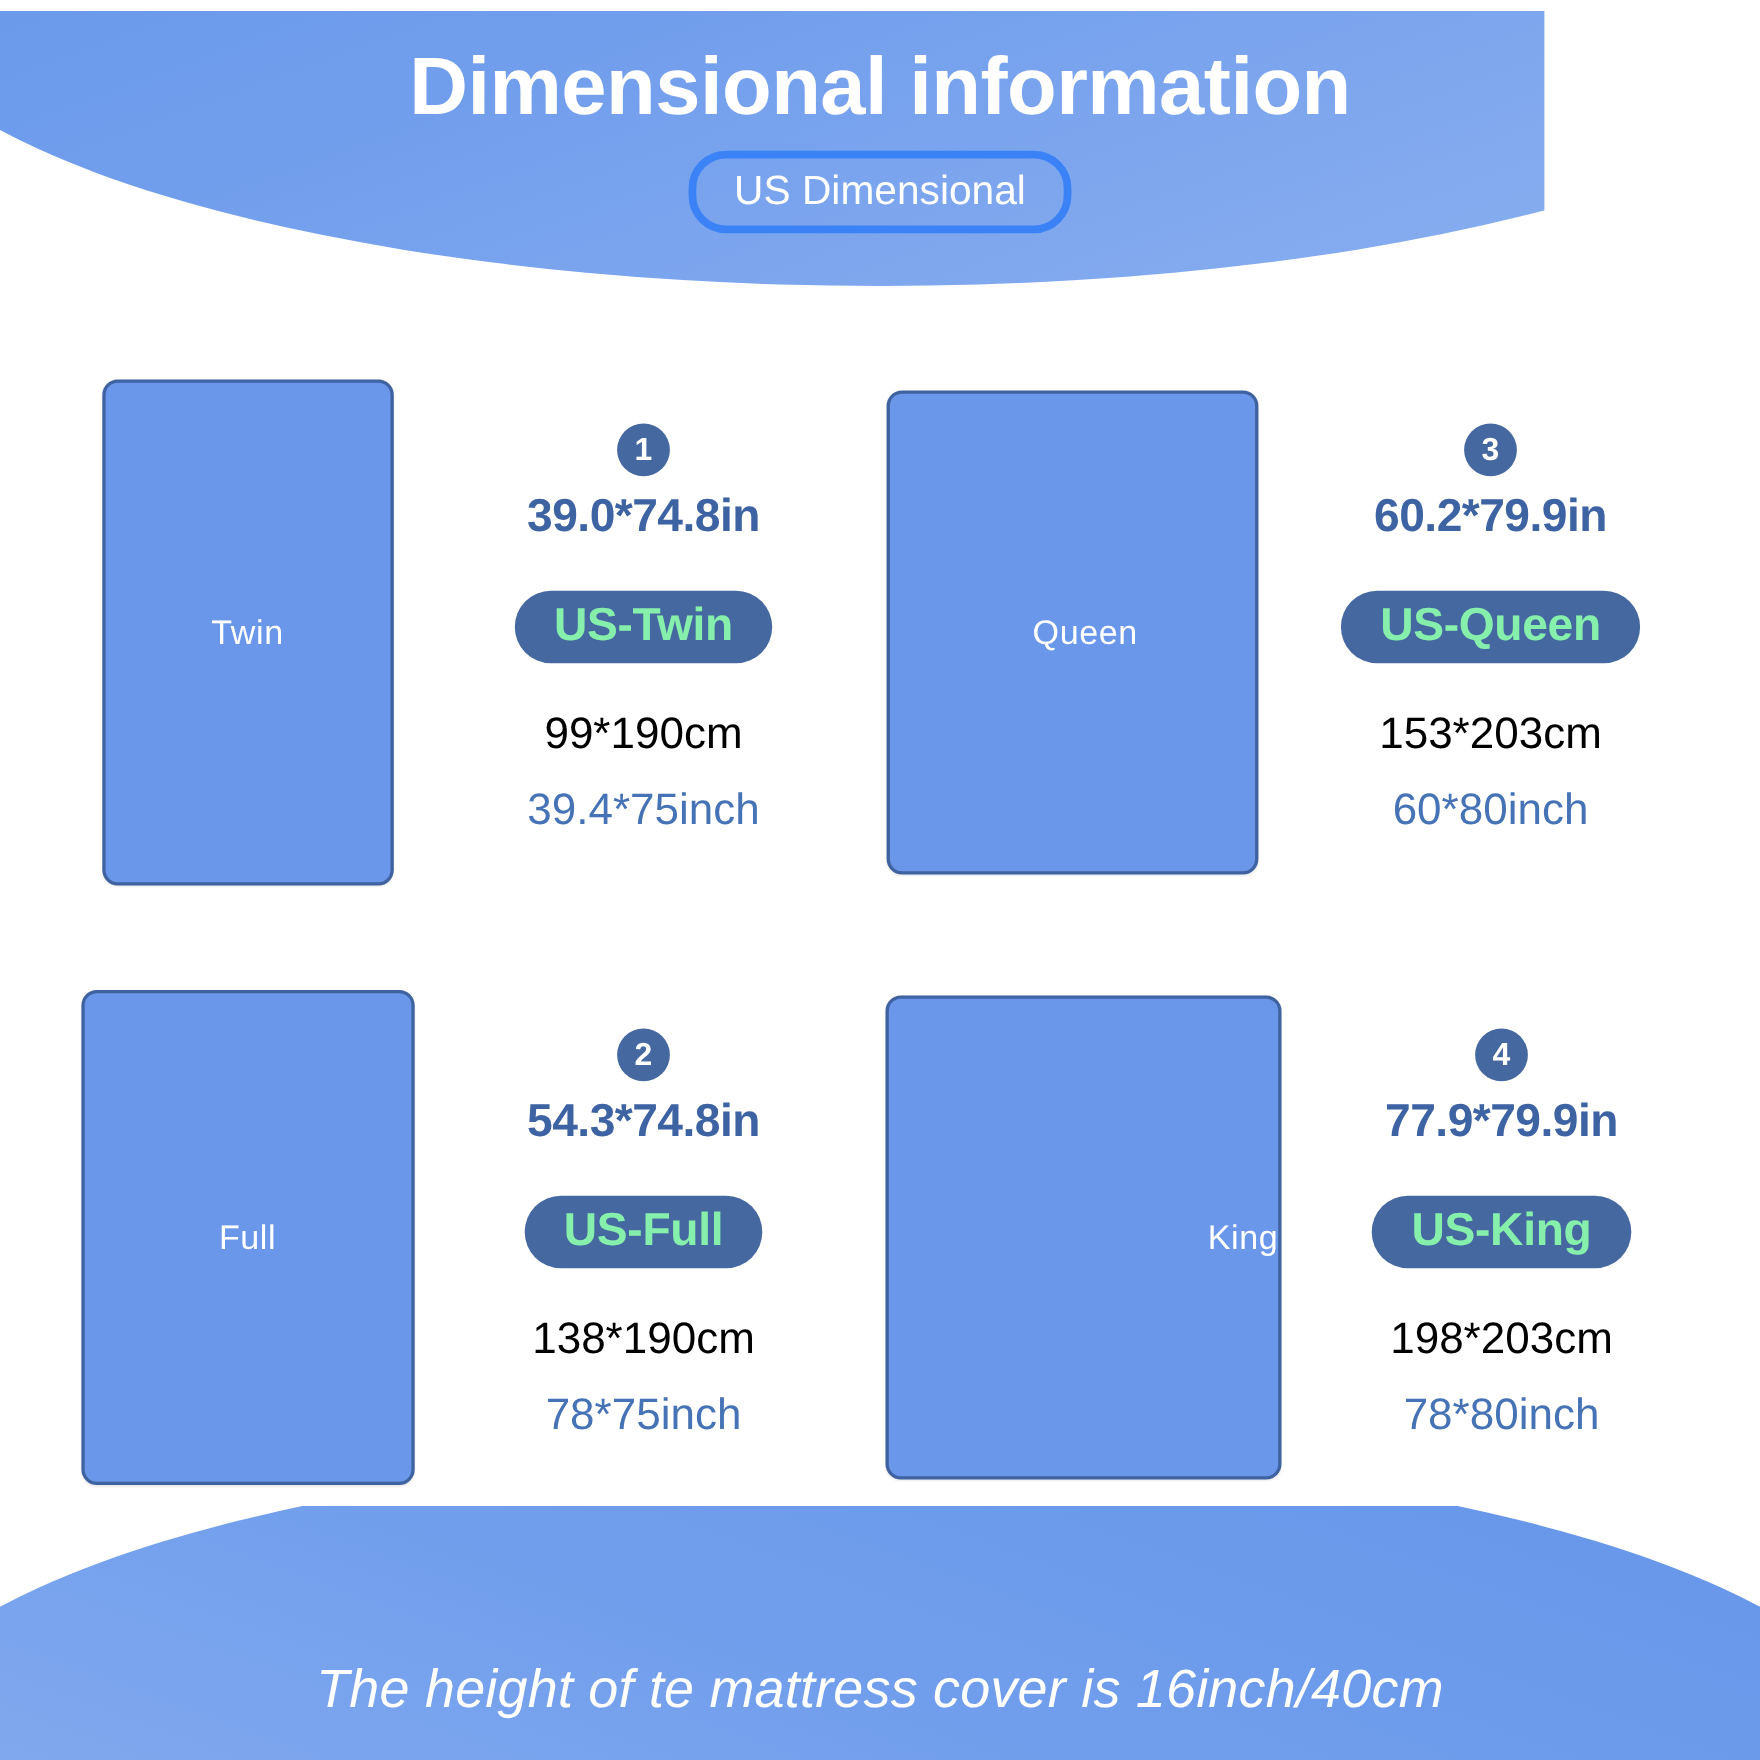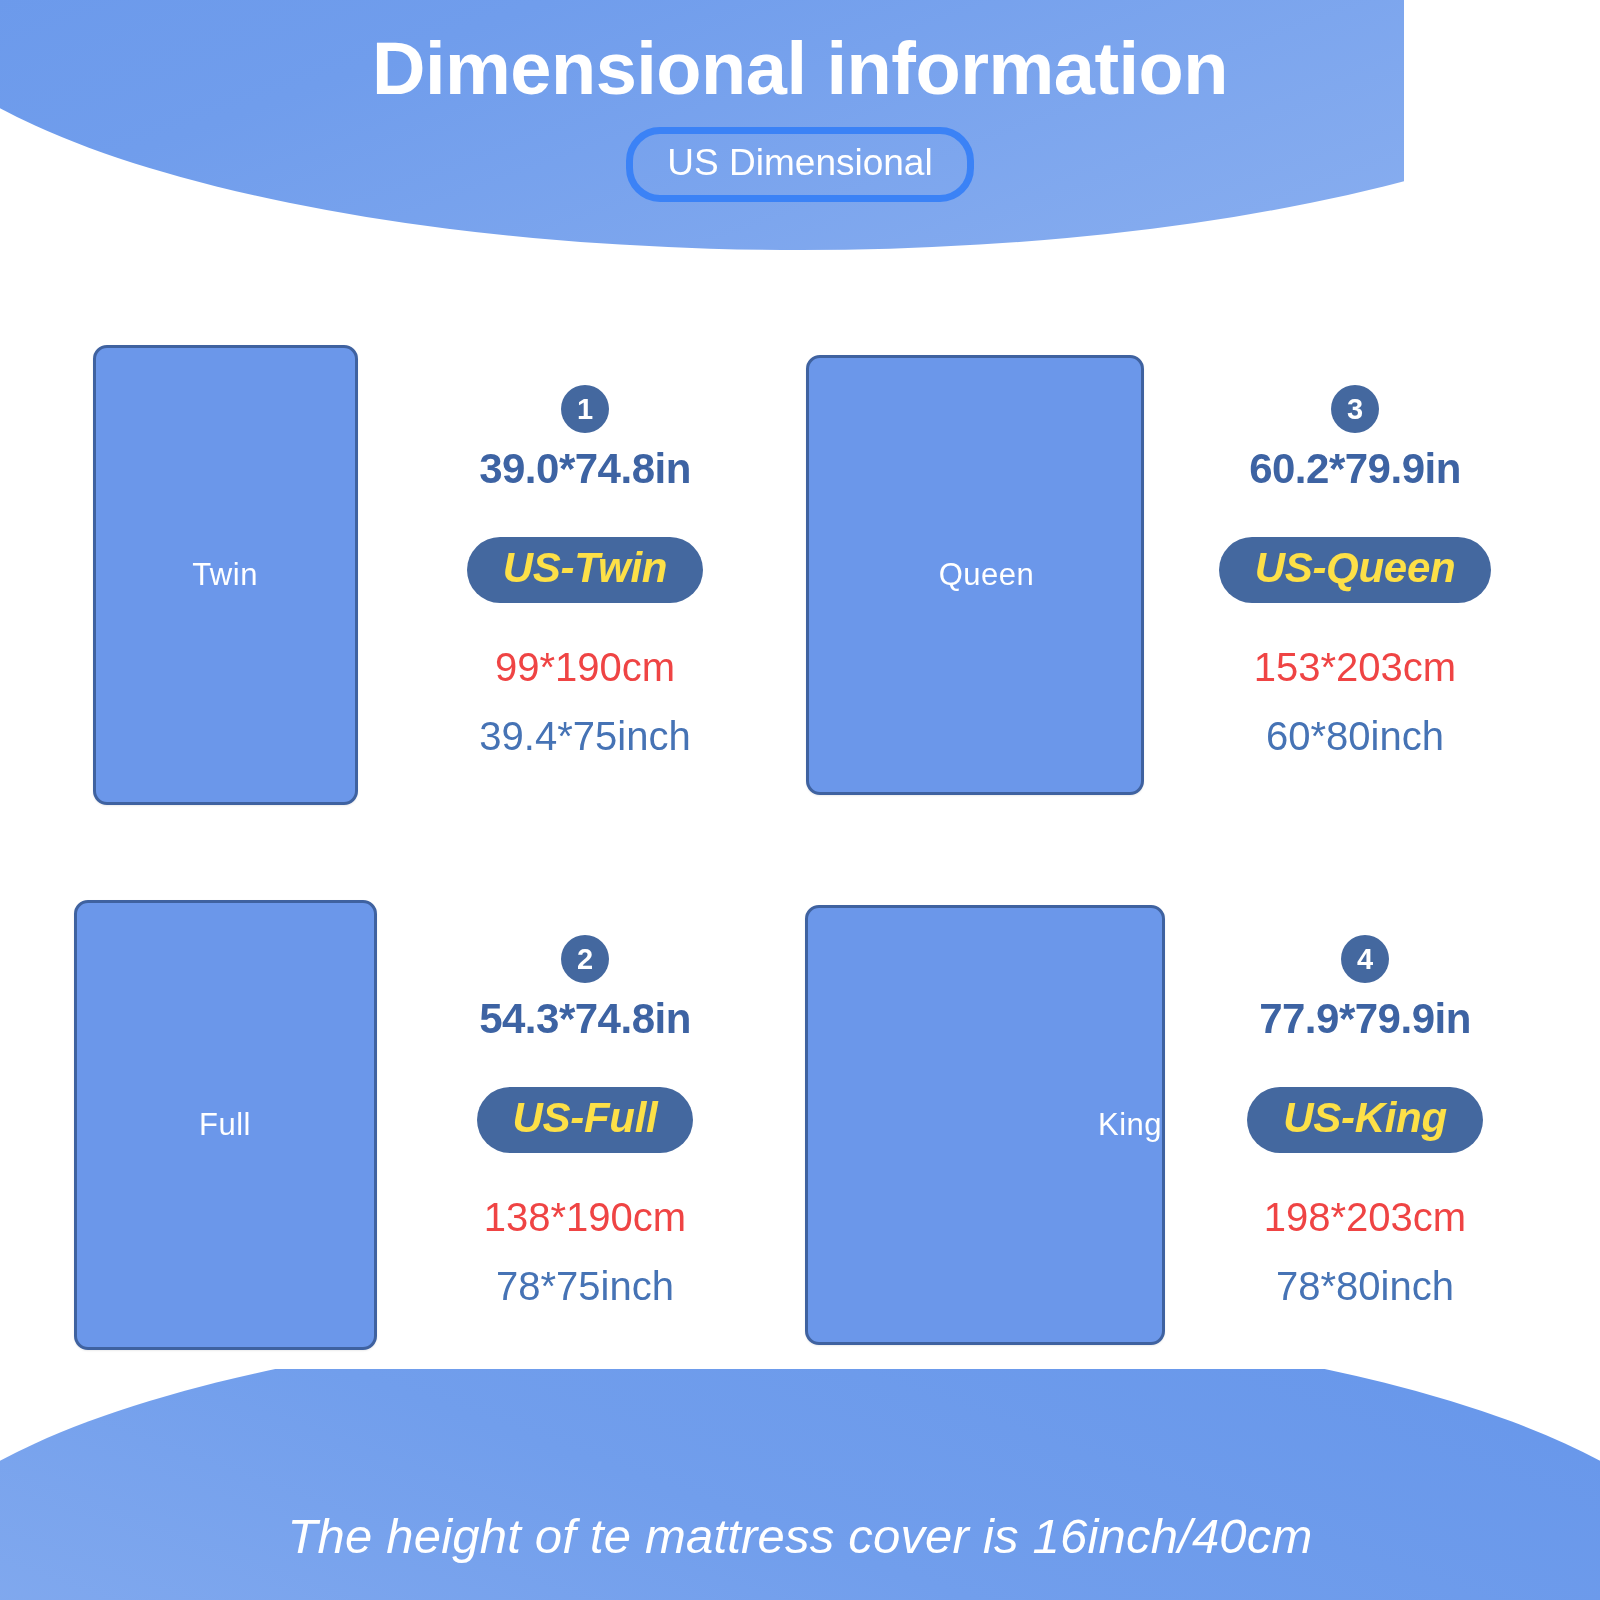--- a/index.html
+++ b/index.html
@@ -11,21 +11,21 @@
   }
   #page {
     position:relative;
     width:1600px; height:1600px;
     background:#ffffff;
   }
 
   
   .header-wrap {
     position:absolute;
-    left:0; top:0;
+    left:0; top:10px;
     width:1404px; height:300px;
     overflow:hidden;
   }
   .header-bg {
     position:absolute;
     left:-120px; top:-310px;
     width:1840px; height:560px;
     border-radius:50%/50%;
     background:linear-gradient(160deg,#6595ea 0%,#709dec 45%,#8db1f0 100%);
   }
@@ -156,32 +156,31 @@
     font-weight:bold;
     color:#3d63a3;
     letter-spacing:-0.5px;
     white-space:nowrap;
   }
   .pill {
     margin-top:44px;
     padding:9px 36px 12px 36px;
     background:#44689f;
     border-radius:40px;
-    color:#fde047;
+    color:#86efac;
     font-size:42px;
     font-weight:bold;
     letter-spacing:-0.3px;
     white-space:nowrap;
     line-height:1.05;
-    font-style:italic;
   }
   .dim-cm {
     margin-top:42px;
     font-size:40px;
-    color:#ef4444;
+    color:#000000;
     font-weight:400;
     white-space:nowrap;
   }
   .dim-inch {
     margin-top:24px;
     font-size:40px;
     color:#4673b5;
     font-weight:400;
     white-space:nowrap;
   }

